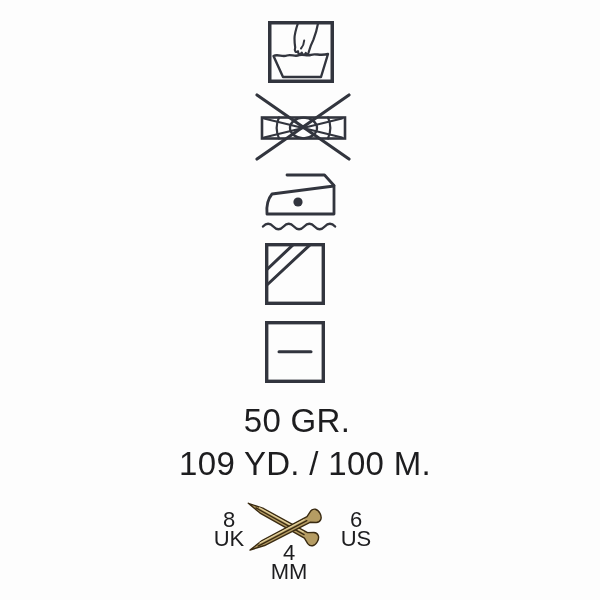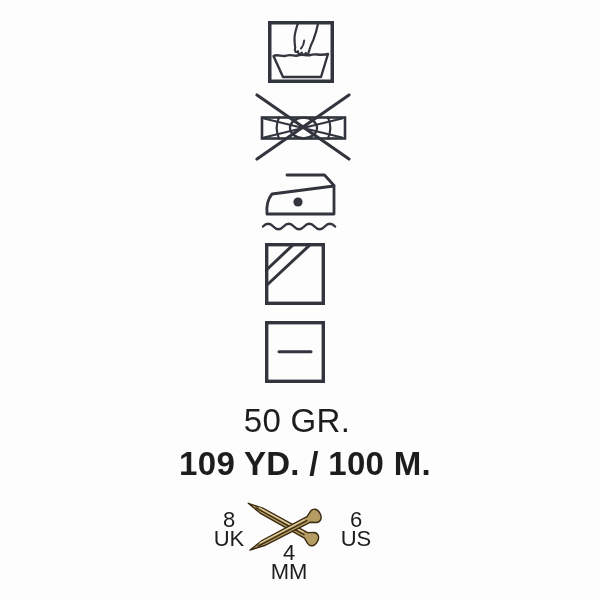--- a/index.html
+++ b/index.html
@@ -81,21 +81,21 @@
 
   <div class="sym" style="left:265px; top:321px;">
     <svg width="60" height="62" viewBox="0 0 60 62">
       <rect class="stroke-ink-sq" x="1.7" y="1.7" width="56.6" height="58.6" stroke-width="3.4"></rect>
       <path class="stroke-ink" stroke-width="3" d="M14,30.8 L46,30.8"></path>
     </svg>
   </div>
 
   <div class="center-line big-text" style="left:297px; top:402px;">50 GR.</div>
 
-  <div class="center-line big-text" style="left:305px; top:445px;font-weight:bold;">109 YD. / 100 M.</div>
+  <div class="center-line big-text" style="left:305px; top:445px;">109 YD. / 100 M.</div>
 
   <div class="sym" style="left:244px; top:498px;">
     <svg width="88" height="60" viewBox="0 0 88 60">
 
       <g transform="translate(4.3,5.3) rotate(29.1)">
         <path class="needle-body" d="M0,0 L15,-2.8 L66,-3.2 L71.5,-6.3 C75.5,-8 79,-5.5 79,0 C79,5.5 75.5,8 71.5,6.3 L66,3.2 L15,2.8 Z"></path>
         <path class="needle-core" d="M9,0.3 L64,0.3"></path>
         <path class="needle-hl" d="M12,-1.5 L62,-1.7"></path>
       </g>
 

